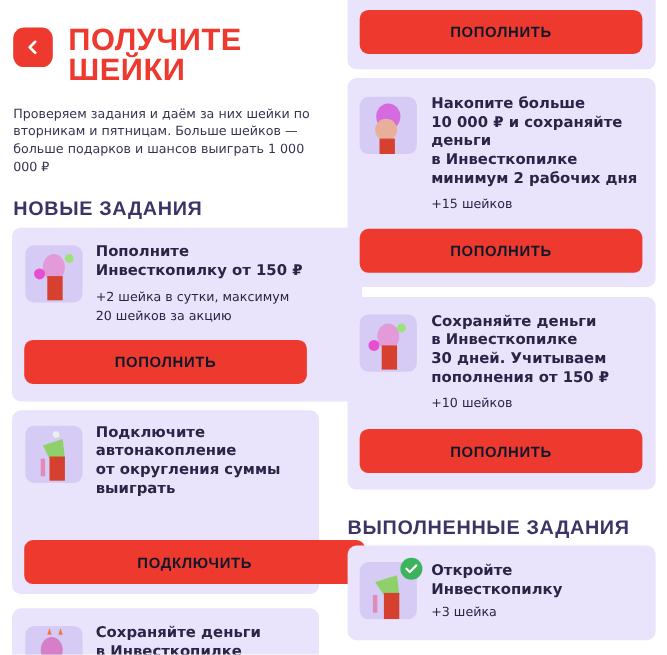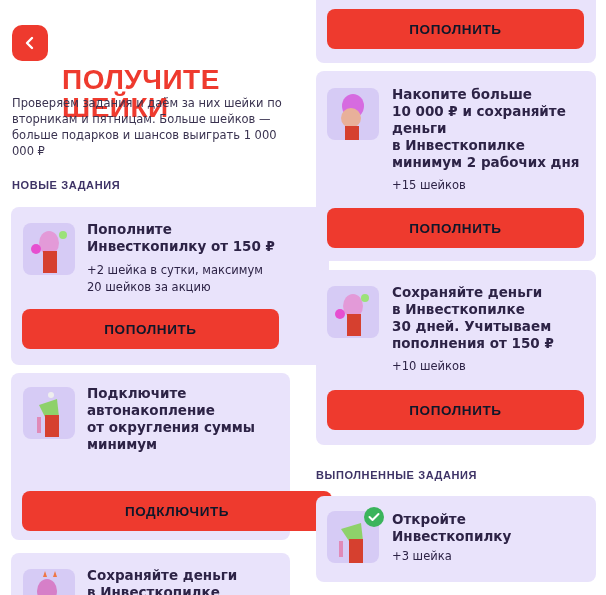--- a/index.html
+++ b/index.html
@@ -12,29 +12,29 @@
   }
 
   .back-btn {
     position: absolute; left: 12px; top: 25px; width: 36px; height: 36px;
     background: #ee3a2e; border-radius: 10px;
     display: flex; align-items: center; justify-content: center; cursor: pointer;
   }
   .page-title {
     position: absolute; left: 62px; top: 22px;
     font-family: "Liberation Sans", sans-serif; font-weight: 900;
-    font-size: 28px; line-height: 28px; color: #ee3a2e; letter-spacing: 0.5px; margin-top: 44px;
+    font-size: 28px; line-height: 28px; color: #ee3a2e; letter-spacing: 0.5px;
   }
   .intro {
     position: absolute; left: 12px; top: 95px; width: 275px;
     font-size: 11.5px; line-height: 16px; color: #3a3350;
   }
   .section-title {
     font-family: "Liberation Sans", sans-serif; font-weight: 900;
-    font-size: 11px; color: #3e3366; letter-spacing: 0.6px;
+    font-size: 18px; color: #3e3366; letter-spacing: 0.6px;
   }
   .card {
     position: absolute; background: #e9e3fb; border-radius: 8px;
   }
   .thumb {
     position: absolute; width: 52px; height: 52px; border-radius: 8px;
     background: #d6cbf5; overflow: hidden;
   }
   .card-title {
     position: absolute; font-weight: bold; font-size: 13.5px; line-height: 17px; color: #2d2346;
@@ -94,21 +94,21 @@
         <path d="M16 18 L34 12 L36 30 L22 30 Z" fill="#8ed16a"></path>
         <rect x="22" y="28" width="14" height="22" fill="#d6402f"></rect>
         <rect x="14" y="30" width="4" height="16" fill="#e08ab8"></rect>
         <circle cx="28" cy="8" r="3" fill="#eee"></circle>
       </svg>
   </div>
   <div class="card-title" style="left:76px;top:12px;">
     <div>Подключите</div>
     <div>автонакопление</div>
     <div>от округления суммы</div>
-    <div>минимум</div>
+    <div>выиграть</div>
   </div>
   <div class="btn" style="left:11px;top:118px;width:310px;">ПОДКЛЮЧИТЬ</div>
 </div>
 
 <div class="card" style="left:11px;top:553px;width:279px;height:60px;">
   <div class="thumb" style="left:12px;top:16px;">
     <svg width="52" height="52" viewBox="0 0 52 52">
         <ellipse cx="24" cy="22" rx="10" ry="12" fill="#d67fc8"></ellipse>
         <path d="M20 8 L22 2 L24 8Z" fill="#e74"></path>
         <path d="M30 8 L32 2 L34 8Z" fill="#e74"></path>

